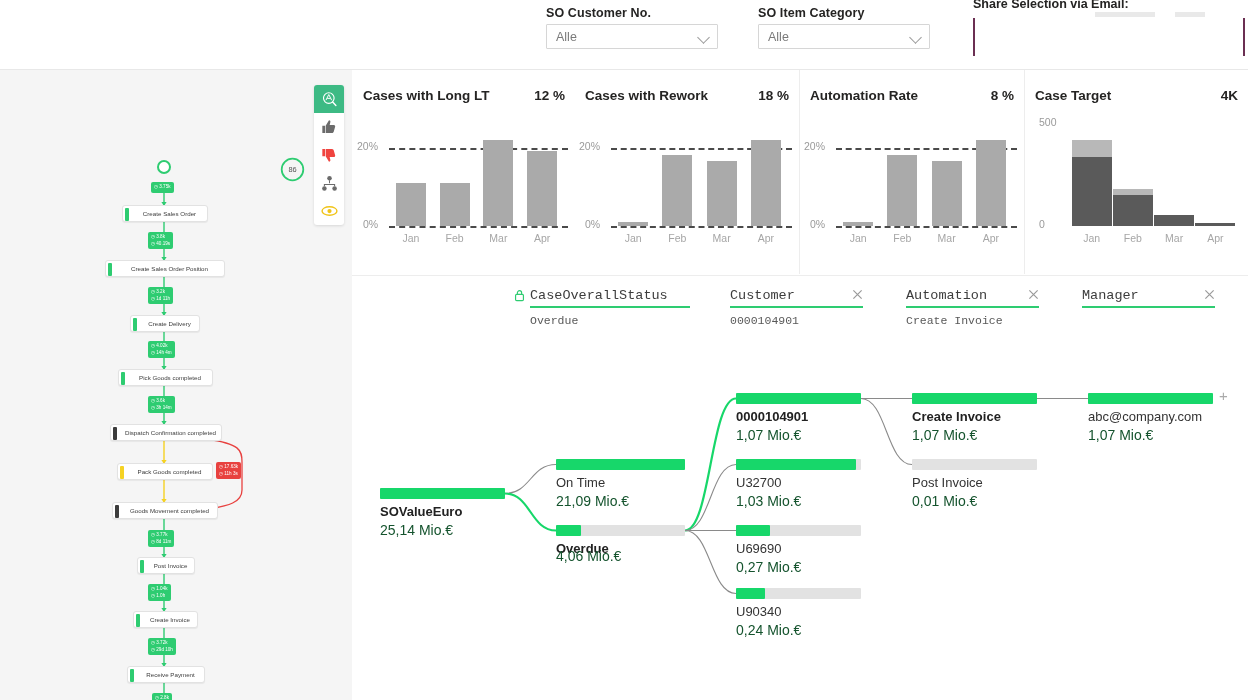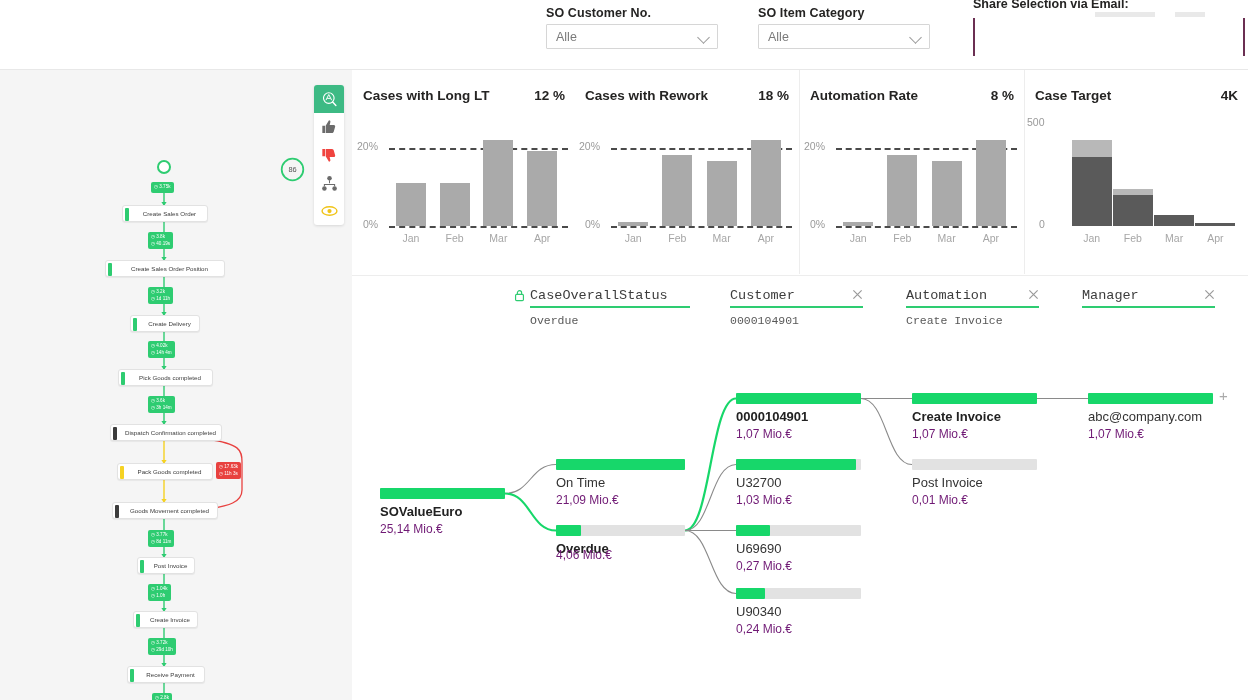--- a/index.html
+++ b/index.html
@@ -124,21 +124,21 @@
   .close-x {
     position:absolute; top:1px; width:11px; height:11px;
   }
   .lock-ic { position:absolute; left:-16px; top:1px; width:11px; height:13px; }
 
   .snode { position:absolute; }
   .sbar { position:absolute; height:11px; background:#e2e2e2; border-radius:1px; }
   .sbar-fill { position:absolute; height:11px; background:#17d76a; border-radius:1px; }
   .slabel { position:absolute; font-size:13px; color:#333; white-space:nowrap; }
   .slabel.bold { font-weight:bold; color:#222; }
-  .svalue { position:absolute; font-size:12px; color:#701a75; white-space:nowrap; }
+  .svalue { position:absolute; font-size:14px; color:#14532d; white-space:nowrap; }
   .plus-ic { position:absolute; font-size:15px; color:#aaa; }
   svg.links { position:absolute; left:0; top:0; width:896px; height:425px; pointer-events:none; }
 </style>
 </head>
 <body>
 
 <div class="header">
 
 
   <div class="filter" style="left:546px;">
@@ -367,21 +367,21 @@
         <div class="bar" style="left:131.625px; width:30px; height:64.73076923076923px; bottom:48px;"></div>
         <div class="tick" style="left:123.625px; width:46px; top:114px;">Mar</div>
         <div class="bar" style="left:175.875px; width:30px; height:86.3076923076923px; bottom:48px;"></div>
         <div class="tick" style="left:167.875px; width:46px; top:114px;">Apr</div>
       </div>
     </div>
     <div class="kpi" style="left: 673px; width: 223px; border-right: none;">
       <div class="kpi-title">Case Target</div>
       <div class="kpi-value">4K</div>
       <div class="kpi-plot">
-        <div class="axis-lbl" style="left:2px; top:-2px;">500</div>
+        <div class="axis-lbl" style="left:14px; top:-2px;">500</div>
         <div class="axis-lbl" style="left:14px; top:100px;">0</div>
         <div class="bar-dark" style="left:46.625px; width:40px; height:69.36px; top:38.64px;"></div>
         <div class="bar-light" style="left:46.625px; width:40px; height:16.32px; top:22.32px;"></div>
         <div class="tick" style="left:38.625px; width:56px; top:114px;">Jan</div>
         <div class="bar-dark" style="left:87.875px; width:40px; height:30.599999999999998px; top:77.4px;"></div>
         <div class="bar-light" style="left:87.875px; width:40px; height:6.5280000000000005px; top:70.872px;"></div>
         <div class="tick" style="left:79.875px; width:56px; top:114px;">Feb</div>
         <div class="bar-dark" style="left:129.125px; width:40px; height:11.22px; top:96.78px;"></div>
         <div class="tick" style="left:121.125px; width:56px; top:114px;">Mar</div>
         <div class="bar-dark" style="left:170.375px; width:40px; height:3px; top:105px;"></div>

